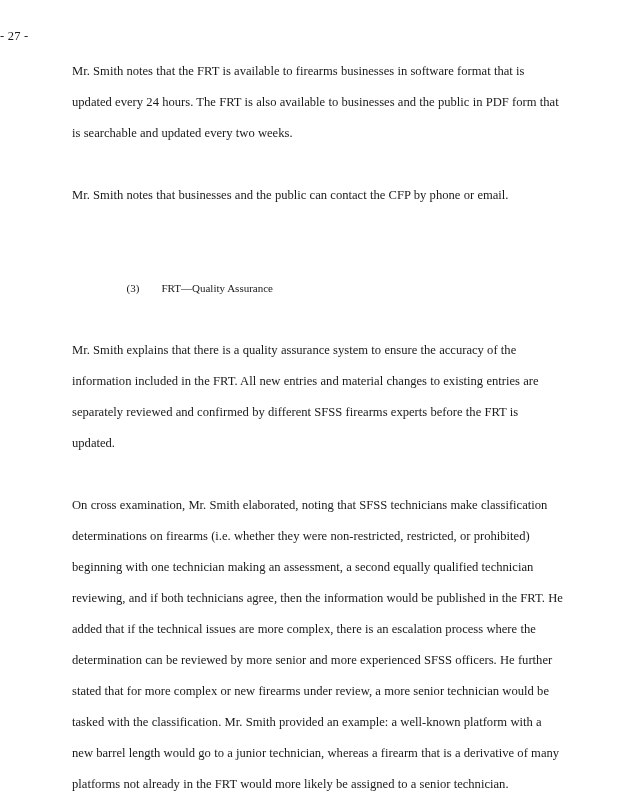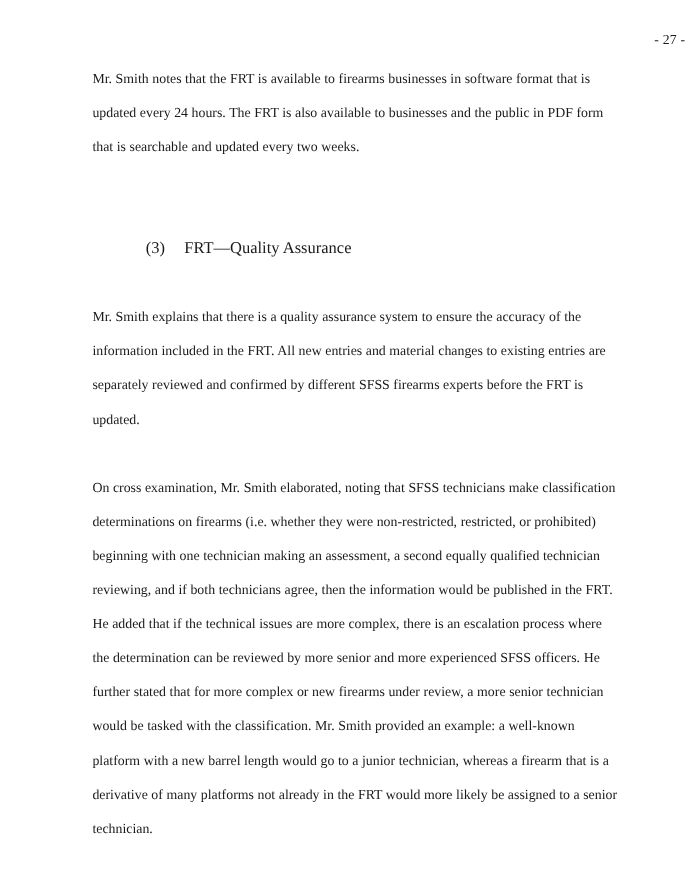--- a/index.html
+++ b/index.html
@@ -21,49 +21,49 @@
     position: absolute;
     inset: 0;
     background: #ffffff;
   }
 
   .page-header {
     position: absolute;
     top: 30px;
     left: 0;
     width: 623px;
-    text-align: right;
+    text-align: left;
     font-size: 12.5px;
     line-height: 1;
     letter-spacing: 0.2px;
     color: #1a1a1a;
   }
 
   .body-column {
     position: absolute;
     top: 56px;
     left: 68px;
     width: 495px;
   }
 
   .para {
     font-size: 12.6px;
     line-height: 31px;
     text-align: left;
-    margin: 0 0 31px 16px;
+    margin: 0 0 31px 4px;
     color: #1a1a1a;
     word-spacing: 0.1px;
   }
 
   .para:last-child {
     margin-bottom: 0;
   }
 
   .heading-line {
-    font-size: 15px;
+    font-size: 11px;
     line-height: 31px;
     margin: 0 0 0 0;
     color: #1a1a1a;
     white-space: pre;
   }
 
   .heading-num {
     display: inline-block;
     width: 35px;
   }
@@ -77,20 +77,21 @@
 <body>
 
 <div class="page">
 
   <div class="page-header">- 27 -</div>
 
   <div class="body-column">
 
     <p class="para">Mr. Smith notes that the FRT is available to firearms businesses in software format that is updated every 24 hours. The FRT is also available to businesses and the public in PDF form that is searchable and updated every two weeks.</p>
 
+    <p class="para">Mr. Smith notes that businesses and the public can contact the CFP by phone or email.</p>
 
 
     <div class="heading-line">
       <span class="heading-indent"></span><span class="heading-num">(3)</span><span>FRT—Quality Assurance</span>
     </div>
 
     <p class="para">Mr. Smith explains that there is a quality assurance system to ensure the accuracy of the information included in the FRT. All new entries and material changes to existing entries are separately reviewed and confirmed by different SFSS firearms experts before the FRT is updated.</p>
 
     <p class="para">On cross examination, Mr. Smith elaborated, noting that SFSS technicians make classification determinations on firearms (i.e. whether they were non-restricted, restricted, or prohibited) beginning with one technician making an assessment, a second equally qualified technician reviewing, and if both technicians agree, then the information would be published in the FRT. He added that if the technical issues are more complex, there is an escalation process where the determination can be reviewed by more senior and more experienced SFSS officers. He further stated that for more complex or new firearms under review, a more senior technician would be tasked with the classification. Mr. Smith provided an example: a well-known platform with a new barrel length would go to a junior technician, whereas a firearm that is a derivative of many platforms not already in the FRT would more likely be assigned to a senior technician.</p>
 

